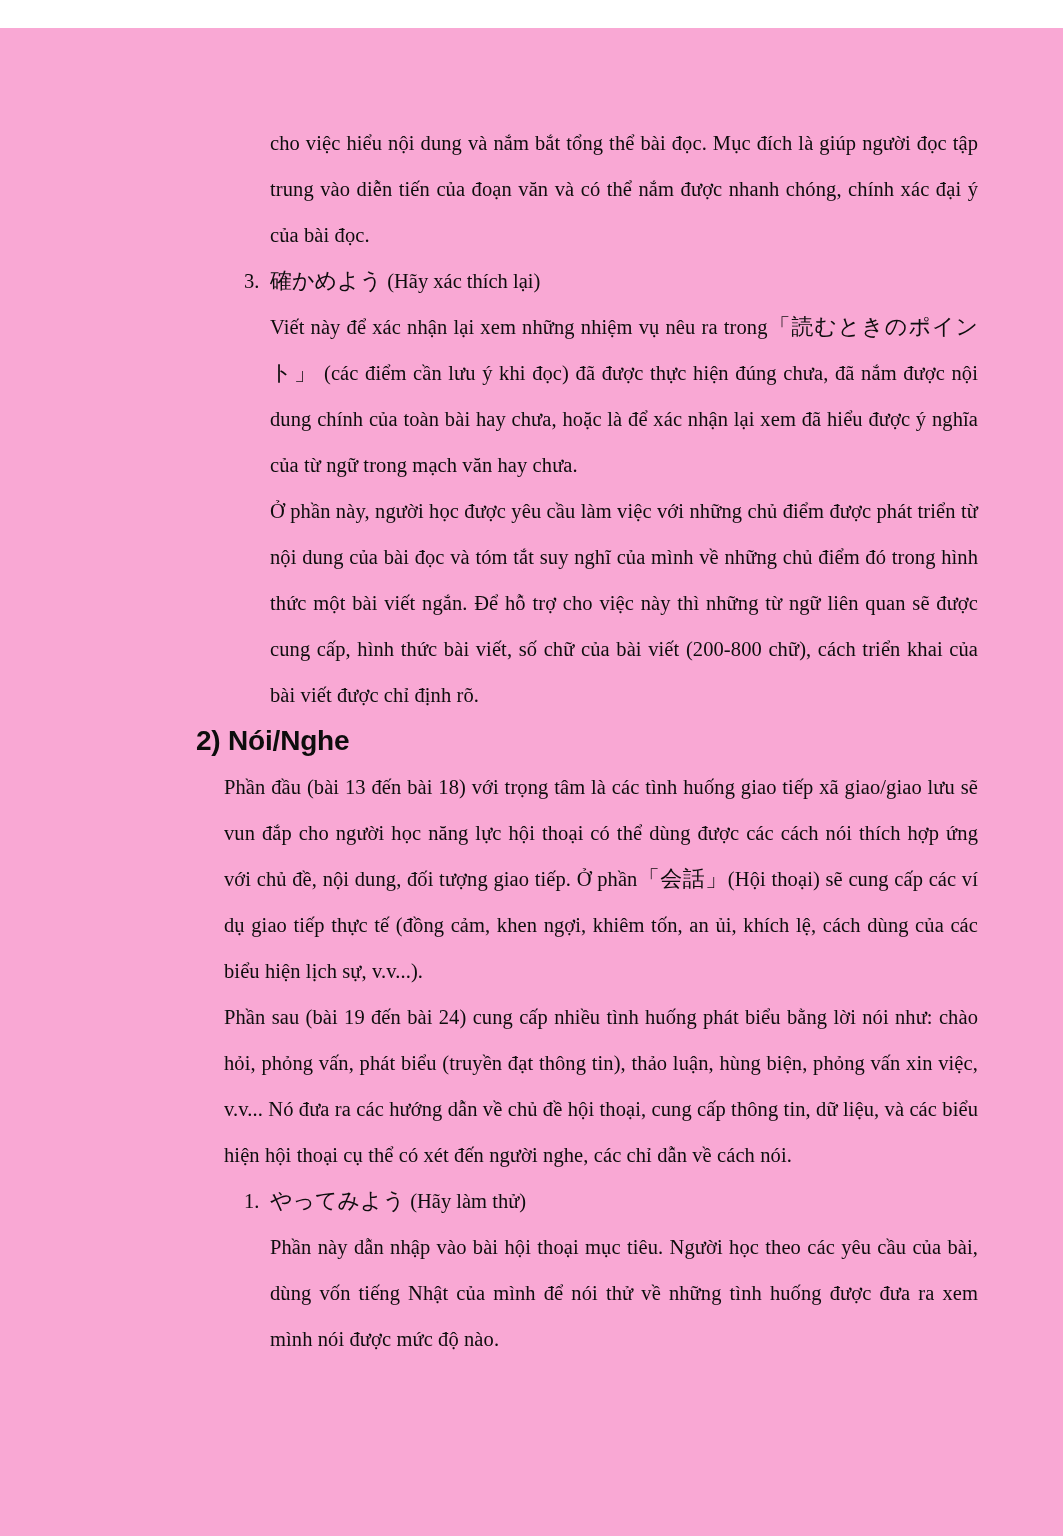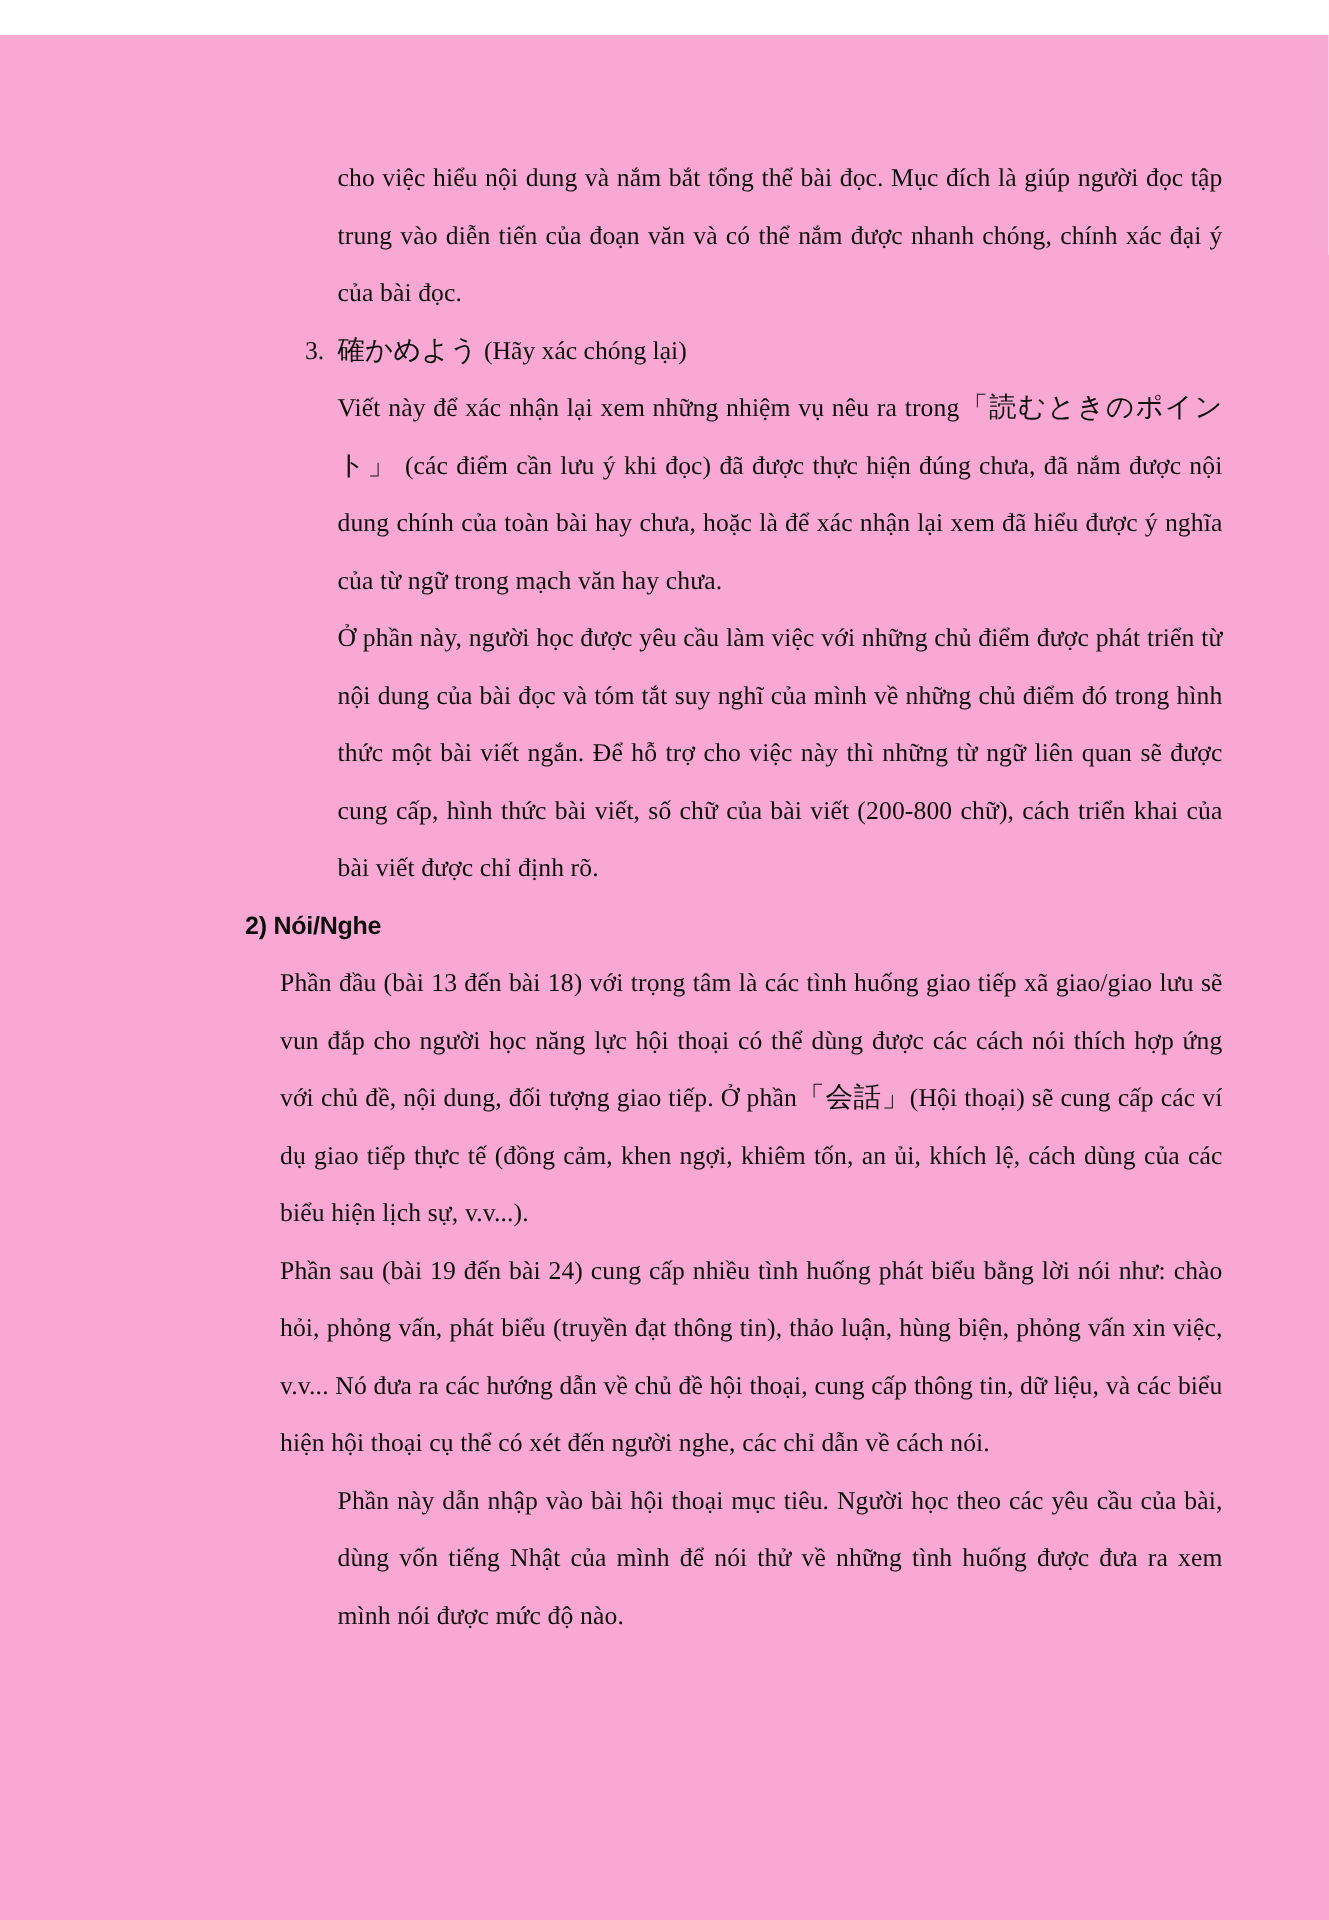--- a/index.html
+++ b/index.html
@@ -65,21 +65,21 @@
   }
   .item-body {
     margin-left: 26px;
     width: 708px;
   }
 
   
   .section-heading {
     font-family: "Liberation Sans", "DejaVu Sans", sans-serif;
     font-weight: bold;
-    font-size: 20px;
+    font-size: 28px;
     line-height: 46px;
     letter-spacing: -0.2px;
     margin: 0;
   }
 
   .jp {
     font-family: "DejaVu Sans", "Liberation Sans", sans-serif;
     font-size: 22px;
   }
   .bookname {
@@ -94,37 +94,41 @@
 <body>
 
 <div class="page">
   <div class="content">
 
     <p class="para indent-body last-line-left">cho việc hiểu nội dung và nắm bắt tổng thể bài đọc. Mục đích là giúp người đọc tập trung vào diễn tiến của đoạn văn và có thể nắm được nhanh chóng, chính xác đại ý của bài đọc.</p>
 
     <div class="list-item">
       <div class="item-head">
         <span class="item-num">3.</span><span class="jp">確かめよう</span>
-        <span>(Hãy xác chóng lại)</span>
+        <span>(Hãy xác thích lại)</span>
       </div>
       <p class="para item-body last-line-left"><span>Viết này để xác nhận lại xem những nhiệm vụ nêu ra trong</span><span class="jp">「読むときのポイント」</span> <span>(các điểm cần lưu ý khi đọc) đã được thực hiện đúng chưa, đã nắm được nội dung chính của toàn bài hay chưa, hoặc là để xác nhận lại xem đã hiểu được ý nghĩa của từ ngữ trong mạch văn hay chưa.</span></p>
     </div>
 
     <div class="list-item">
     </div>
 
     <div class="list-item">
       <p class="para item-body last-line-left">Ở phần này, người học được yêu cầu làm việc với những chủ điểm được phát triển từ nội dung của bài đọc và tóm tắt suy nghĩ của mình về những chủ điểm đó trong hình thức một bài viết ngắn. Để hỗ trợ cho việc này thì những từ ngữ liên quan sẽ được cung cấp, hình thức bài viết, số chữ của bài viết (200-800 chữ), cách triển khai của bài viết được chỉ định rõ.</p>
     </div>
 
     <h2 class="section-heading">2) Nói/Nghe</h2>
 
 
     <p class="para indent-heading-body last-line-left"><span>Phần đầu (bài 13 đến bài 18) với trọng tâm là các tình huống giao tiếp xã giao/giao lưu sẽ vun đắp cho người học năng lực hội thoại có thể dùng được các cách nói thích hợp ứng với chủ đề, nội dung, đối tượng giao tiếp. Ở phần</span><span class="jp">「会話」</span><span>(Hội thoại) sẽ cung cấp các ví dụ giao tiếp thực tế (đồng cảm, khen ngợi, khiêm tốn, an ủi, khích lệ, cách dùng của các biểu hiện lịch sự, v.v...).</span></p>
 
     <p class="para indent-heading-body last-line-left">Phần sau (bài 19 đến bài 24) cung cấp nhiều tình huống phát biểu bằng lời nói như: chào hỏi, phỏng vấn, phát biểu (truyền đạt thông tin), thảo luận, hùng biện, phỏng vấn xin việc, v.v... Nó đưa ra các hướng dẫn về chủ đề hội thoại, cung cấp thông tin, dữ liệu, và các biểu hiện hội thoại cụ thể có xét đến người nghe, các chỉ dẫn về cách nói.</p>
 
     <div class="list-item">
+      <div class="item-head">
+        <span class="item-num">1.</span><span class="jp">やってみよう</span>
+        <span>(Hãy làm thử)</span>
+      </div>
       <p class="para item-body last-line-left">Phần này dẫn nhập vào bài hội thoại mục tiêu. Người học theo các yêu cầu của bài, dùng vốn tiếng Nhật của mình để nói thử về những tình huống được đưa ra xem mình nói được mức độ nào.</p>
     </div>
 
   </div>
 </div>
 
 </body></html>

